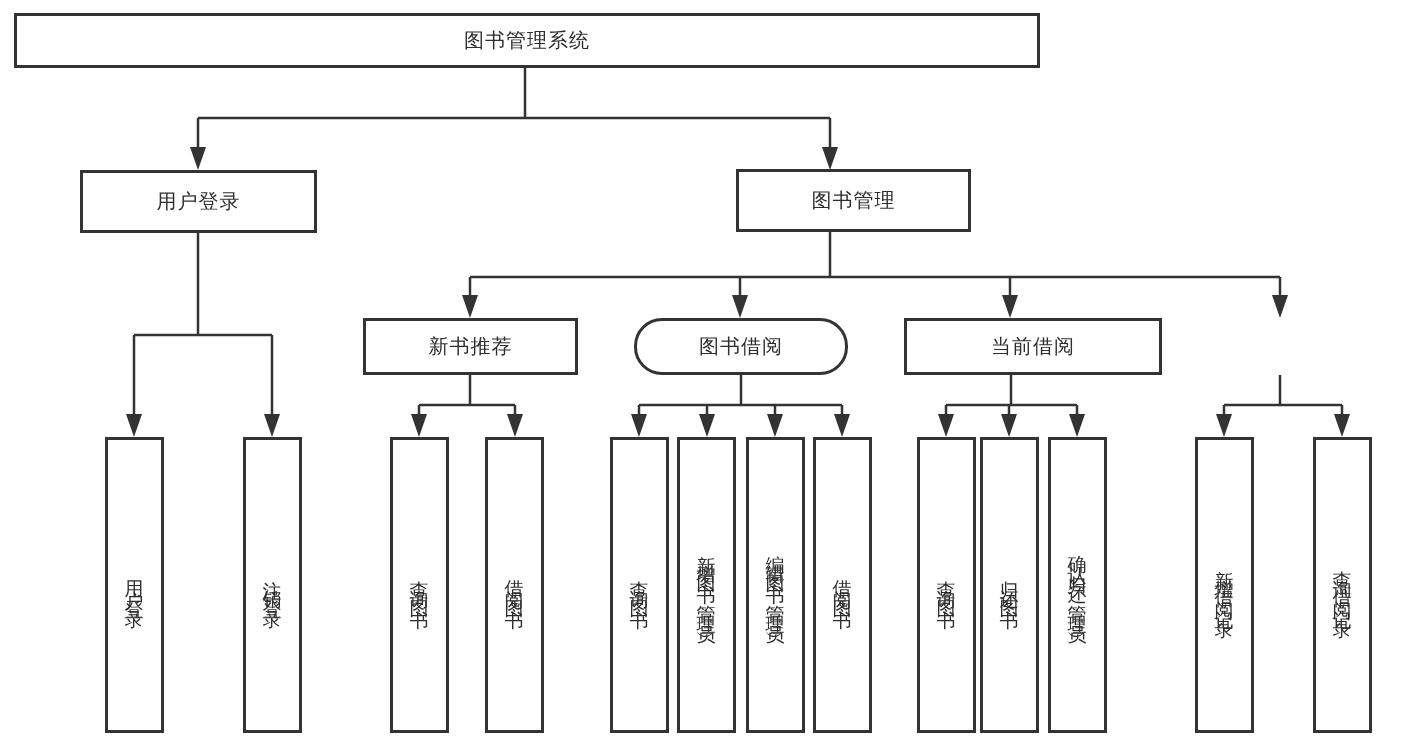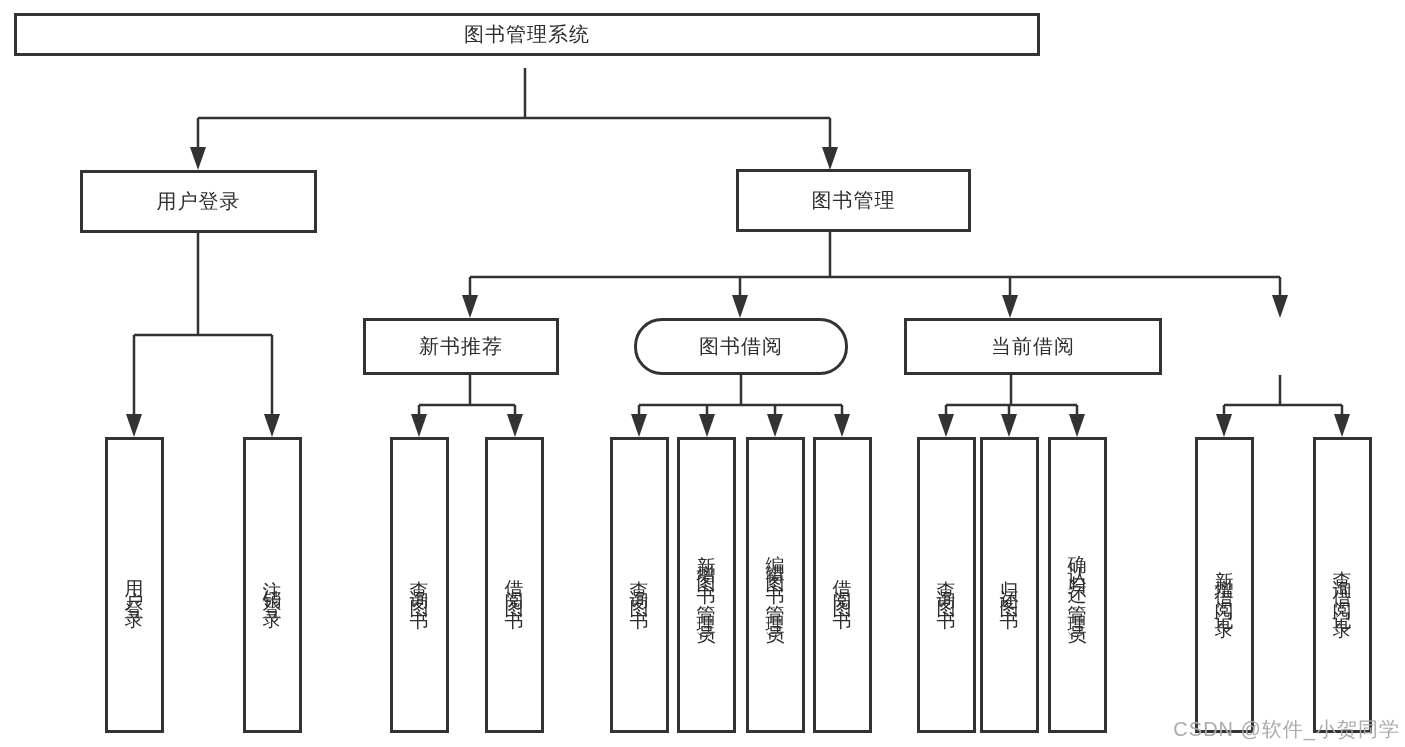--- a/index.html
+++ b/index.html
@@ -22,24 +22,24 @@
     box-sizing: border-box;
     border: 3px solid #333333;
     background: #ffffff;
     display: flex;
     align-items: center;
     justify-content: center;
     color: #2d2d2d;
     z-index: 2;
   }
   .hbox { font-size: 20px; letter-spacing: 1px; }
-  .root         { left: 14px;   top: 13px;  width: 1026px; height: 43px; }
+  .root         { left: 14px;   top: 13px;  width: 1026px; height: 55px; }
   .n-user-login { left: 80px;   top: 170px; width: 237px;  height: 63px; }
   .n-book-mgmt  { left: 712px;  top: 169px; width: 235px;  height: 63px; margin-left: 24px; }
-  .n-new-book      { left: 363px;  top: 318px; width: 196px; height: 57px; }
+  .n-new-book      { left: 363px;  top: 318px; width: 215px; height: 57px; }
   .n-book-borrow   { left: 634px;  top: 318px; width: 214px; height: 57px; border-radius: 28px; }
   .n-current-borrow{ left: 904px;  top: 318px; width: 258px; height: 57px; }
   .n-borrow-record { left: 1172px; top: 318px; width: 215px; height: 57px; }
   .vbox {
     top: 437px;
     height: 296px;
     width: 59px;
   }
   .vbox span {
     writing-mode: vertical-rl;
@@ -140,15 +140,14 @@
   <div class="box vbox v11">
     <span>确认归还（管理员）</span>
   </div>
   <div class="box vbox v12">
     <span>新增借阅记录</span>
   </div>
   <div class="box vbox v13">
     <span>查询借阅记录</span>
   </div>
 
-  <div class="watermark">CSDN @软件_小贺同学</div>
 
 </div>
 
 </body></html>

